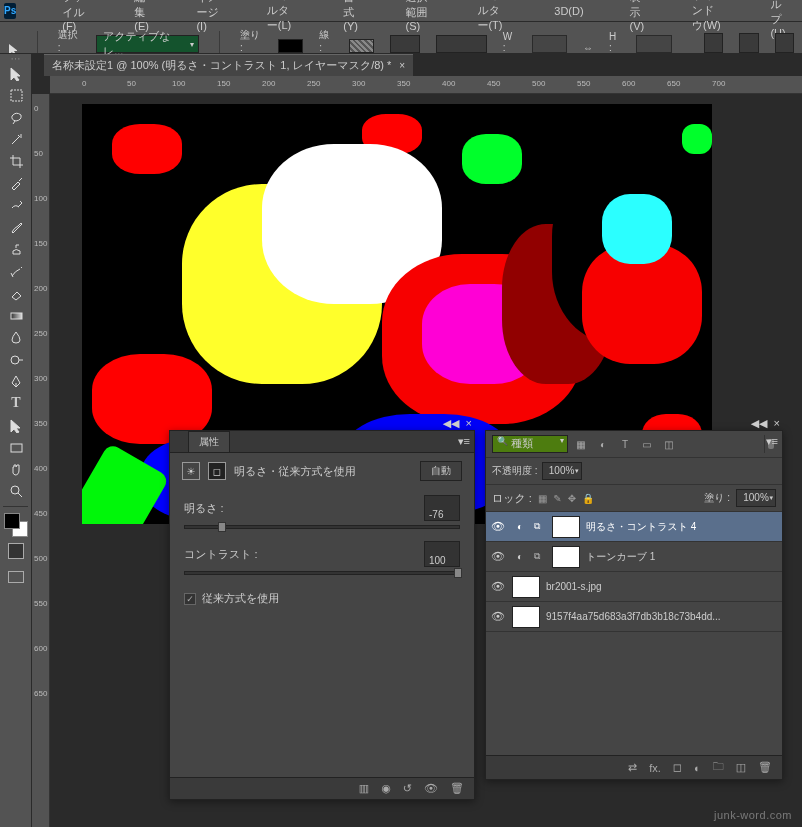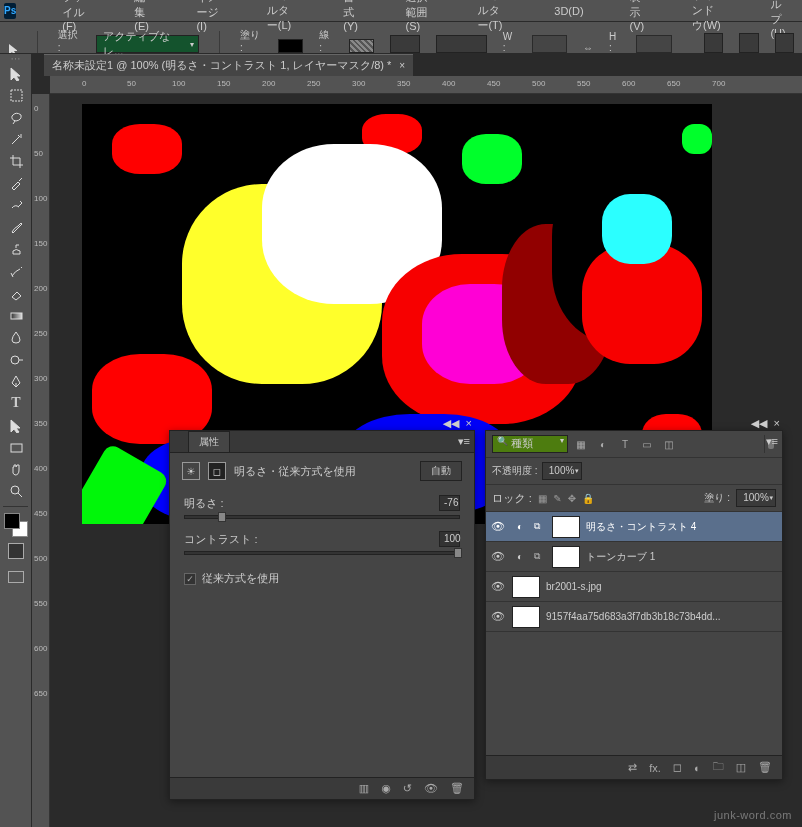--- a/index.html
+++ b/index.html
@@ -43,21 +43,21 @@
 .panel { position:absolute; background:#454545; border:1px solid #222; box-shadow:0 2px 8px rgba(0,0,0,.4); }
 .panel-tabs { height:22px; background:#383838; display:flex; align-items:flex-end; border-bottom:1px solid #222; padding-left:18px; }
 .ptab { padding:3px 10px; background:#454545; border:1px solid #222; border-bottom:none; font-size:10px; }
 .panel-topctl { position:absolute; right:2px; top:-14px; display:flex; gap:6px; font-size:9px; color:#999; }
 .panel-menu { position:absolute; right:4px; top:4px; font-size:11px; cursor:pointer; }
 .prop-head { display:flex; align-items:center; gap:8px; padding:8px 12px; }
 .prop-icon { width:18px; height:18px; border:1px solid #999; display:flex; align-items:center; justify-content:center; font-size:10px; }
 .autobtn { margin-left:auto; background:#3f3f3f; border:1px solid #222; padding:2px 10px; font-size:10px; }
 .slider-row { padding:6px 14px; }
 .slider-lbl { display:flex; justify-content:space-between; align-items:center; margin-bottom:4px; }
-.slider-val { width:21px; height:16px; background:#333; border:1px solid #222; text-align:center; padding:0 4px; font-size:10px; line-height:14px; }
+.slider-val { width:36px; height:16px; background:#333; border:1px solid #222; text-align:left; padding:12px 4px; font-size:10px; line-height:14px; }
 .slider-track { height:4px; background:#333; border:1px solid #222; position:relative; }
 .slider-thumb { position:absolute; top:-4px; width:8px; height:10px; background:#888; border:1px solid #333; }
 .chk-row { padding:10px 14px; display:flex; align-items:center; gap:6px; }
 .chkbox { width:12px; height:12px; background:#333; border:1px solid #666; display:flex; align-items:center; justify-content:center; font-size:9px; color:#aaa; }
 .panel-footer { position:absolute; left:0; right:0; bottom:0; height:22px; background:#3a3a3a; border-top:1px solid #222; display:flex; align-items:center; justify-content:flex-end; gap:12px; padding:0 10px; }
 .pf-icon { font-size:11px; color:#aaa; cursor:pointer; }
 .layers-topbar { padding:4px 6px; display:flex; gap:4px; align-items:center; border-bottom:1px solid #333; }
 .lt-dd { flex:0 0 76px; height:18px; background:#4d7c0f; border:1px solid #222; display:flex; align-items:flex-start; padding:0 4px; position:relative; }
 .lt-dd::before { content:"🔍"; font-size:9px; margin-right:3px; }
 .lt-dd::after { content:"▾"; position:absolute; right:3px; font-size:8px; }

